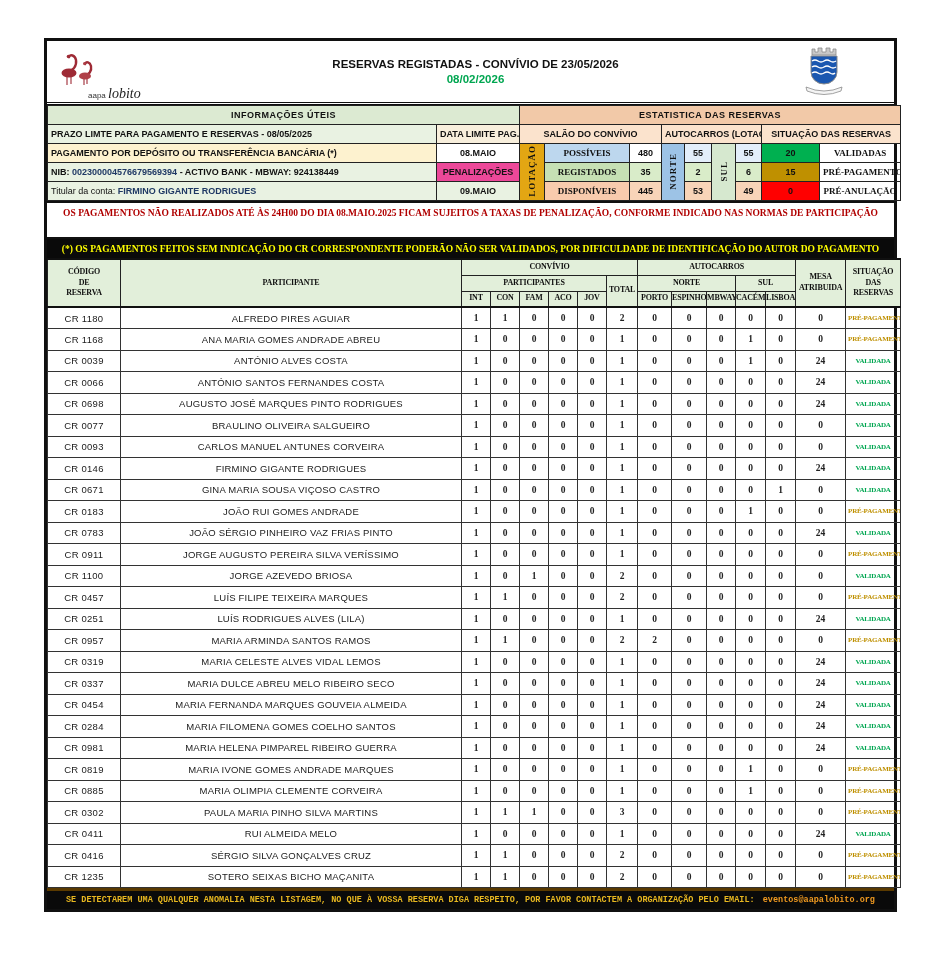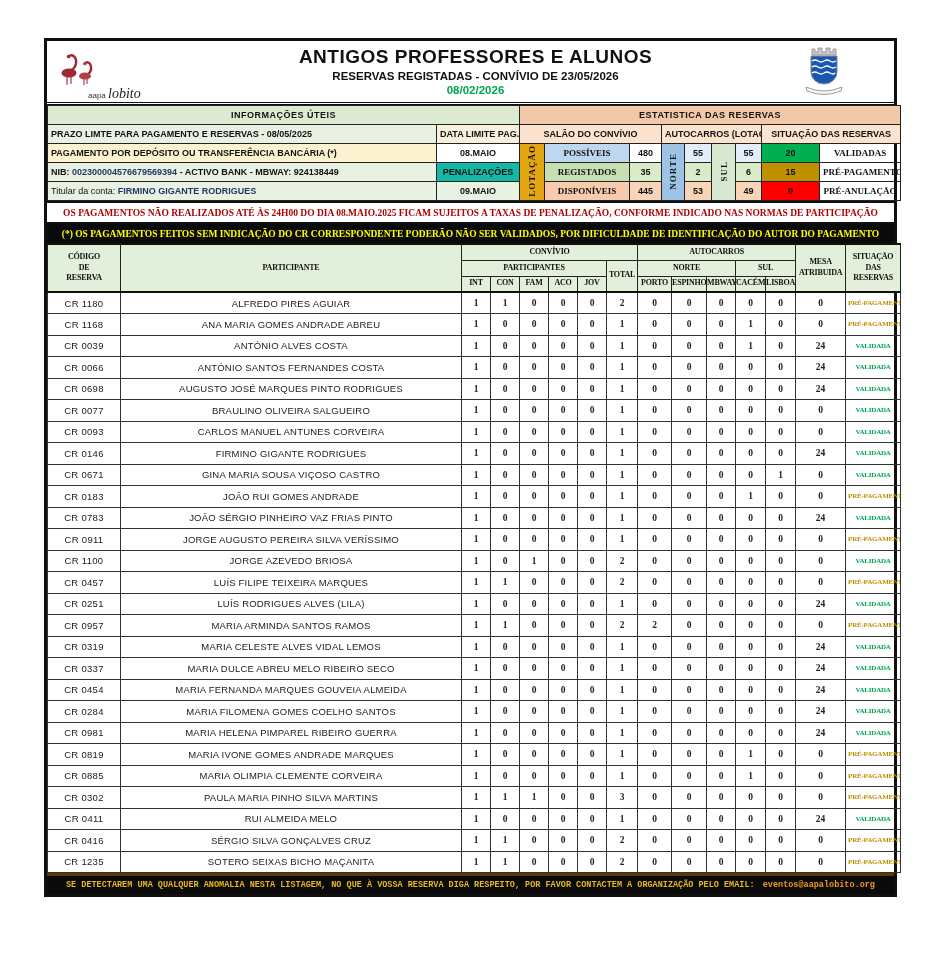--- a/index.html
+++ b/index.html
@@ -21,21 +21,21 @@
   
   table.info { width:853px; border-collapse:collapse; table-layout:fixed; }
   table.info td { border:1px solid #222; height:19px; padding:0 3px; overflow:hidden;
                   white-space:nowrap; font-size:9px; font-weight:bold; color:#111; }
   td.sec-info  { background:#dcead2; text-align:center; font-size:10px; letter-spacing:.5px;margin-top:35px; }
   td.sec-stat  { background:#f2c9a8; text-align:center; font-size:10px; letter-spacing:.5px; color:#7a1a1a; }
   td.g  { background:#e9f2e2; }
   td.cream { background:#fdf2cf; color:#e00000; font-size:9.5px; }
   td.dl-head { background:#f8efdc; text-align:center; font-size:7px; }
   td.white { background:#fff; text-align:center; }
-  td.pen { background:#14b8a6; color:#fff; text-align:center; font-size:7.5px;margin-left:14px; }
+  td.pen { background:#ec4899; color:#fff; text-align:center; font-size:7.5px;margin-left:14px; }
   td.peach-h { background:#fbe3cd; text-align:center; font-size:8px; }
   td.vert-gold  { background:#e3a613; }
   td.vert-blue  { background:#9dc3e6; }
   td.vert-green { background:#d6e8cf; }
   td.vcell { text-align:center; vertical-align:middle; padding:0; }
   .vert { writing-mode:vertical-rl; transform:rotate(180deg); font-family:"Liberation Serif",serif;
           font-weight:bold; font-size:9px; letter-spacing:1px; white-space:nowrap; }
   td.lbl-blue  { background:#bdd7ee; text-align:center; font-size:8px; font-family:"Liberation Serif",serif; }
   td.lbl-green { background:#c6e0b4; text-align:center; font-size:8px; font-family:"Liberation Serif",serif; }
   td.lbl-salmon{ background:#f8cbad; text-align:center; font-size:8px; font-family:"Liberation Serif",serif; }
@@ -47,21 +47,21 @@
   td.sit-val-y { background:#bf9000; text-align:center; font-size:10px; }
   td.sit-val-r { background:#ff0000; text-align:center; font-size:10px; color:#401010; }
   td.sit-lbl { text-align:center; font-size:7.5px; font-family:"Liberation Serif",serif; }
   .c-green { color:#00a651; } .c-gold { color:#bf9000; } .c-red { color:#e00000;margin-left:35px; }
   .nib-num, .acct-name { color:#1f3864; }
 
   
   .banner { height:21px; line-height:21px; text-align:center; font-weight:bold; font-size:9px;
             border-top:2px solid #101010; white-space:nowrap; overflow:hidden; }
   .banner.pen-note { background:#fff; color:#b00000; font-family:"Liberation Serif",serif; font-size:9.5px; }
-  .banner.black { background:#0a0a0a; color:#ffff00; font-family:"Liberation Serif",serif; font-size:9.5px; }
+  .banner.black { background:#0a0a0a; color:#ffff00; font-family:"Liberation Serif",serif; font-size:9.5px;margin-top:15px; }
   .banner.portal { background:#dae4f0; color:#e0103a; }
   .banner.portal .url { color:#e0103a; }
 
   
   table.main { width:853px; border-collapse:collapse; table-layout:fixed; border-top:2px solid #101010; }
   table.main th { border:1px solid #222; background:#e2efda; font-family:"Liberation Serif",serif;
                   font-weight:bold; font-size:8px; color:#111; padding:0; white-space:pre-line;
                   line-height:1.35; height:16px; letter-spacing:-.2px; }
   table.main td { border:1px solid #333; height:21.5px; padding:0 2px; overflow:hidden;
                   white-space:nowrap; text-align:center; }
@@ -99,21 +99,20 @@
         </g>
         <circle cx="11.5" cy="10.5" r="1.8" fill="#9e2a35"></circle>
         <circle cx="27.5" cy="17.5" r="1.5" fill="#b04048"></circle>
       </svg>
       <div class="logo-text">
         <span>aapa</span>
         <span class="lob">lobito</span>
       </div>
     </div>
     <div class="title-wrap">
-      <div class="title">ANTIGOS PROFESSORES E ALUNOS</div>
       <div class="subtitle">RESERVAS REGISTADAS - CONVÍVIO DE 23/05/2026</div>
       <div class="docdate">08/02/2026</div>
     </div>
     <div class="crest-wrap">
       <svg width="44" height="54" viewBox="0 0 44 54">
         <g fill="#c8c8c8" stroke="#8a8a8a" stroke-width="0.8">
           <path d="M10,12 L10,6 L13,6 L13,9 L16,9 L16,5 L20,5 L20,9 L24,9 L24,5 L28,5 L28,9 L31,9 L31,6 L34,6 L34,12 Z"></path>
         </g>
         <path d="M9,13 h26 v16 a13,12 0 0 1 -13,12 a13,12 0 0 1 -13,-12 z" fill="#1a57b0" stroke="#8a8a8a" stroke-width="1"></path>
         <g stroke="#ffffff" stroke-width="1.4" fill="none">

